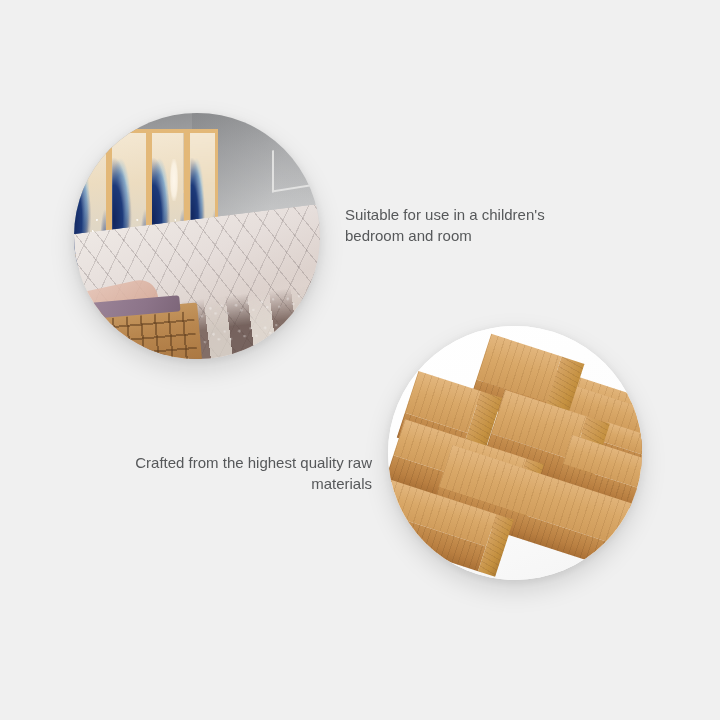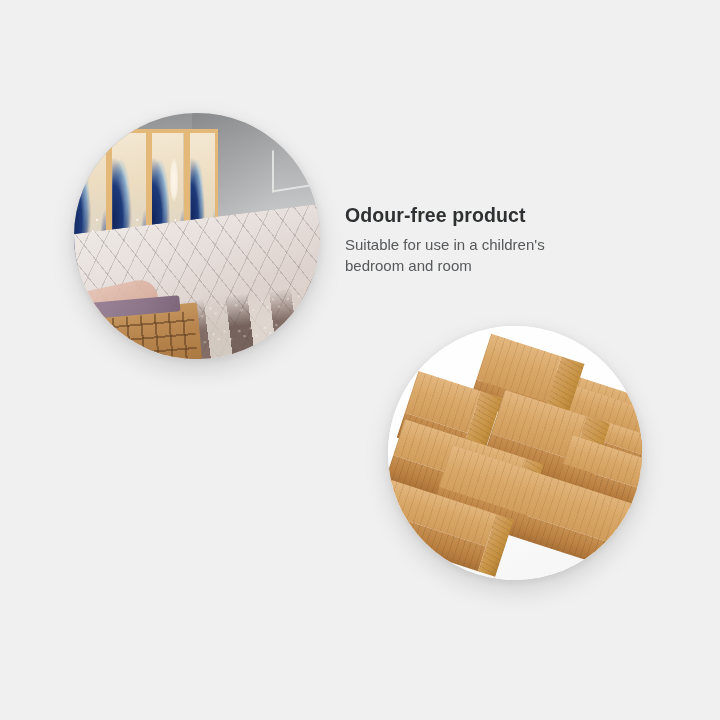--- a/index.html
+++ b/index.html
@@ -364,21 +364,20 @@
       <div class="bd-patchwork-tex"></div>
       <div class="bd-throw"></div>
 
       <div class="bd-bench"></div>
       <div class="bd-bench-lattice"></div>
       <div class="bd-bench-top"></div>
     </div>
   </div>
 
   <div class="text-block" id="text-odour">
-    <h2 class="feature-title">Odour-free product</h2>
     <p class="feature-desc">Suitable for use in a children's bedroom and room</p>
   </div>
 
   <div class="photo-circle" id="circle-timber">
     <div class="scene">
       <div class="tb-bg"></div>
 
       <div class="beam" style="left:96px; top:52px; width:190px; height:34px; transform:rotate(18deg);">
         <div class="face-top"></div>
         <div class="face-side" style="top:34px; height:15px;"></div>
@@ -433,15 +432,16 @@
         <div class="face-top"></div>
         <div class="face-side" style="top:30px; height:22px;"></div>
       </div>
 
       <div class="tb-shadow" style="left:40px; top:100px; width:120px; height:8px; transform:rotate(18deg);"></div>
       <div class="tb-shadow" style="left:150px; top:118px; width:96px; height:7px; transform:rotate(18deg);"></div>
     </div>
   </div>
 
   <div class="text-block" id="text-solid">
+    <p class="feature-desc">Crafted from the highest quality raw materials</p>
   </div>
 
 </div>
 
 </body></html>

